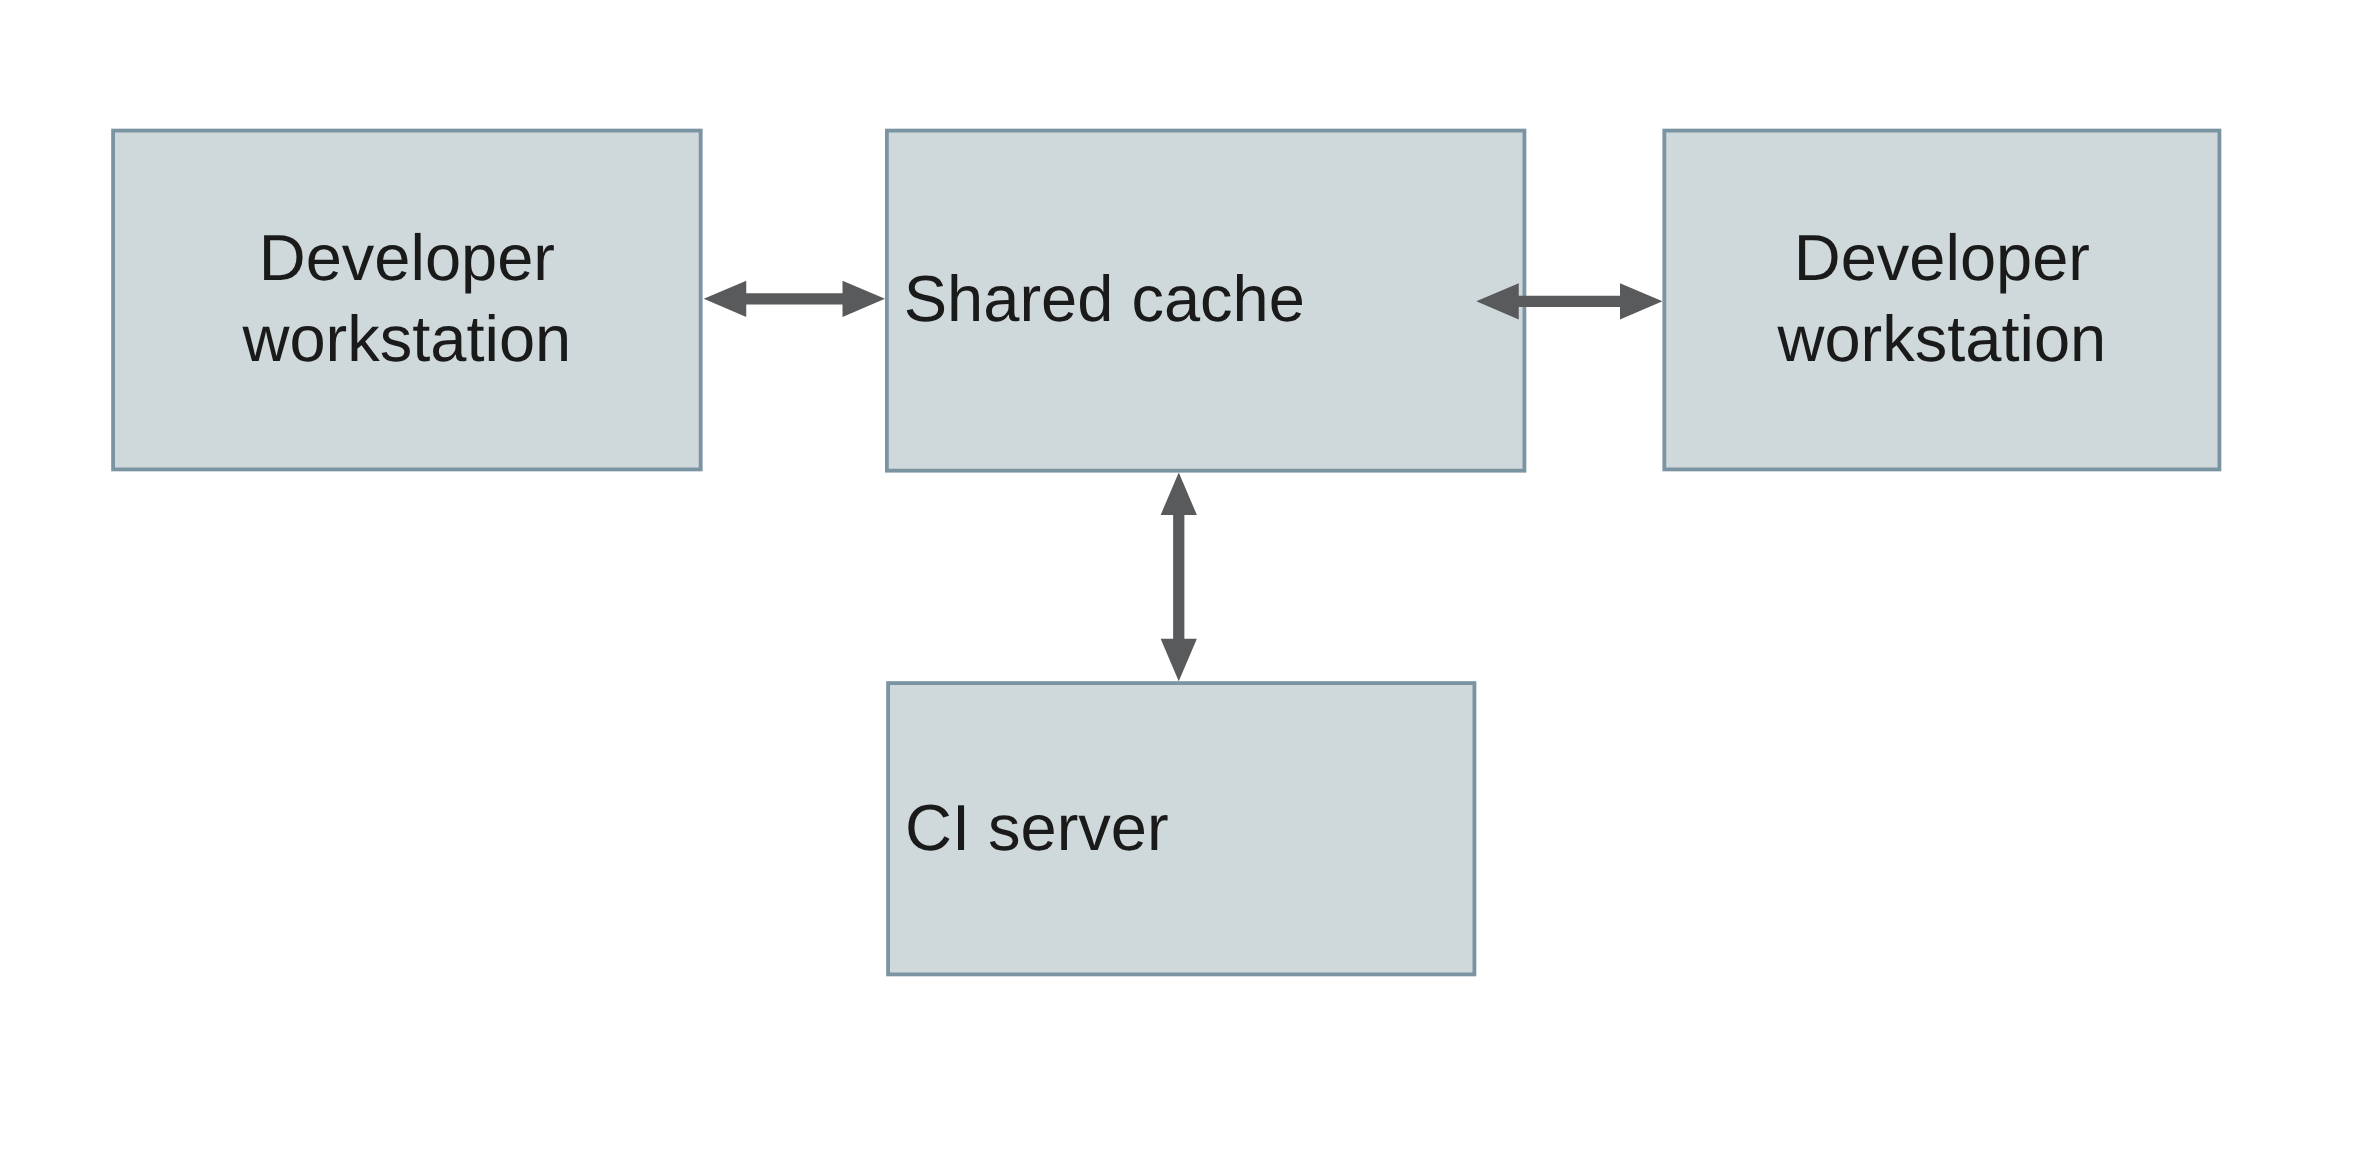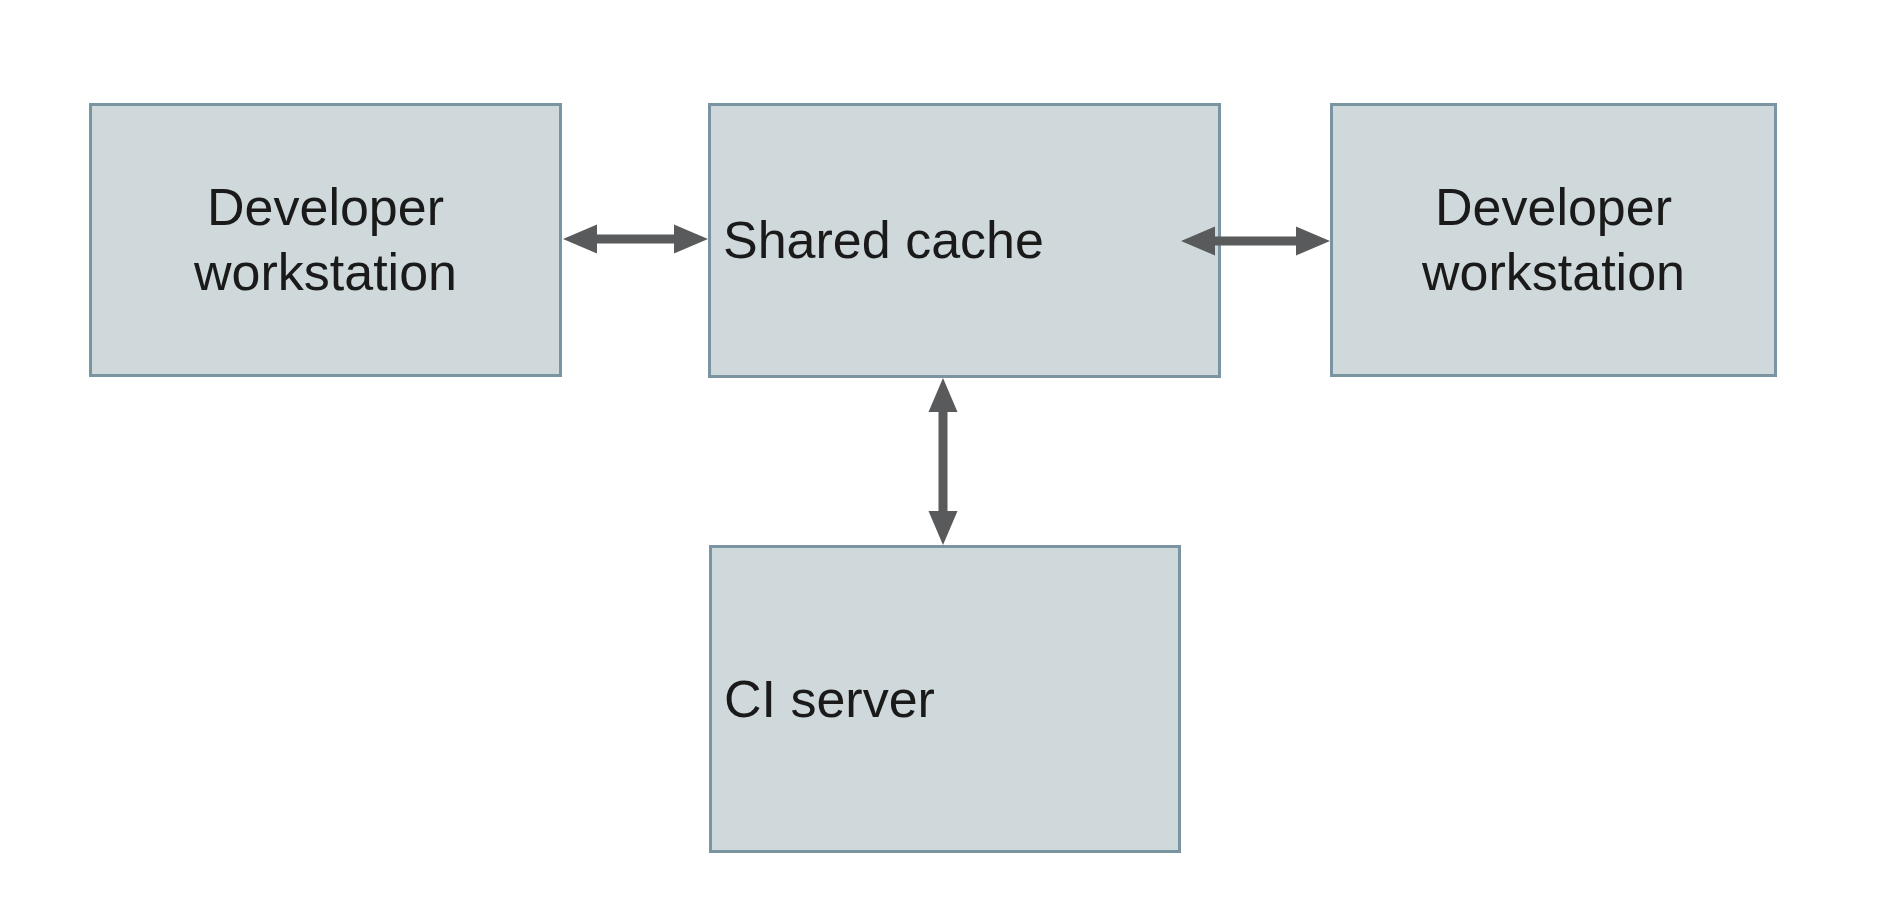--- a/index.html
+++ b/index.html
@@ -27,21 +27,21 @@
     justify-content:flex-start;
     text-align:center;
     color:var(--text);
     font-size:52px;
     line-height:1.25;
     padding:0 12px;
   }
   #node-dev-left   {left:89px;  top:103px; width:473px; height:274px;}
   #node-shared     {left:708px; top:103px; width:513px; height:275px;}
   #node-dev-right  {left:1330px;top:103px; width:447px; height:274px;}
-  #node-ci-server  {left:709px; top:545px; width:472px; height:308px;}
+  #node-ci-server  {left:709px; top:545px; width:472px; height:236px;}
   .edge{
     position:absolute;
     color:var(--arrow);
     display:block;
   }
   #edge-left  {left:563px;  top:223px; width:145px; height:32px;}
   #edge-right {left:1181px; top:225px; width:149px; height:32px;}
   #edge-down  {left:927px;  top:378px; width:32px;  height:167px;}
 </style>
 </head>

